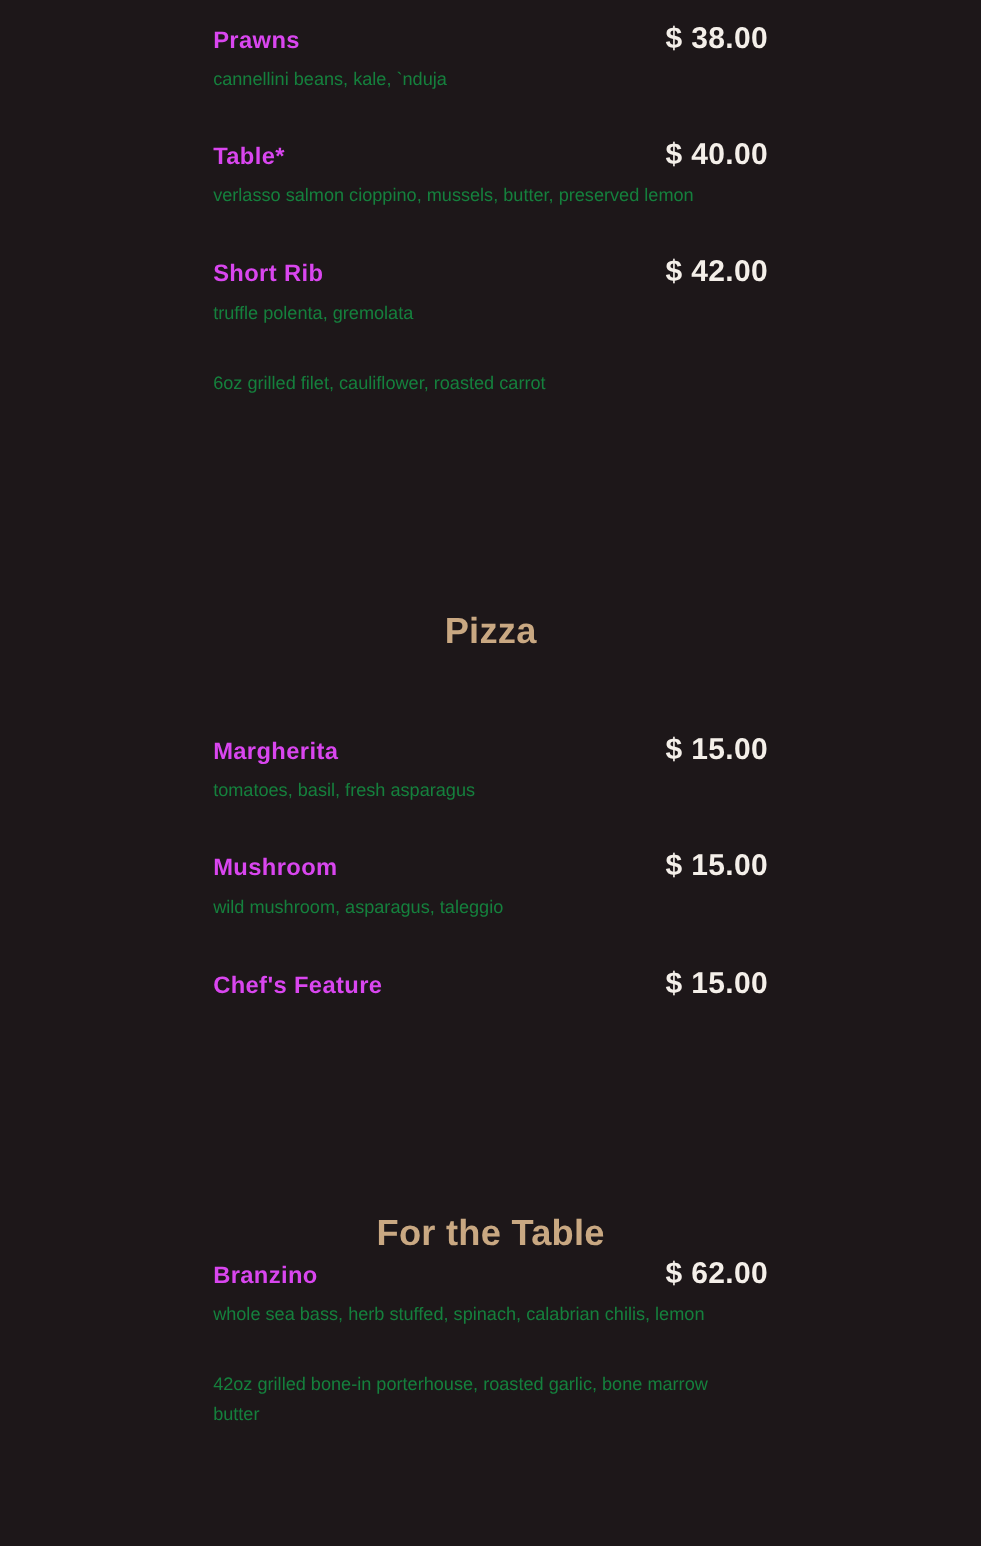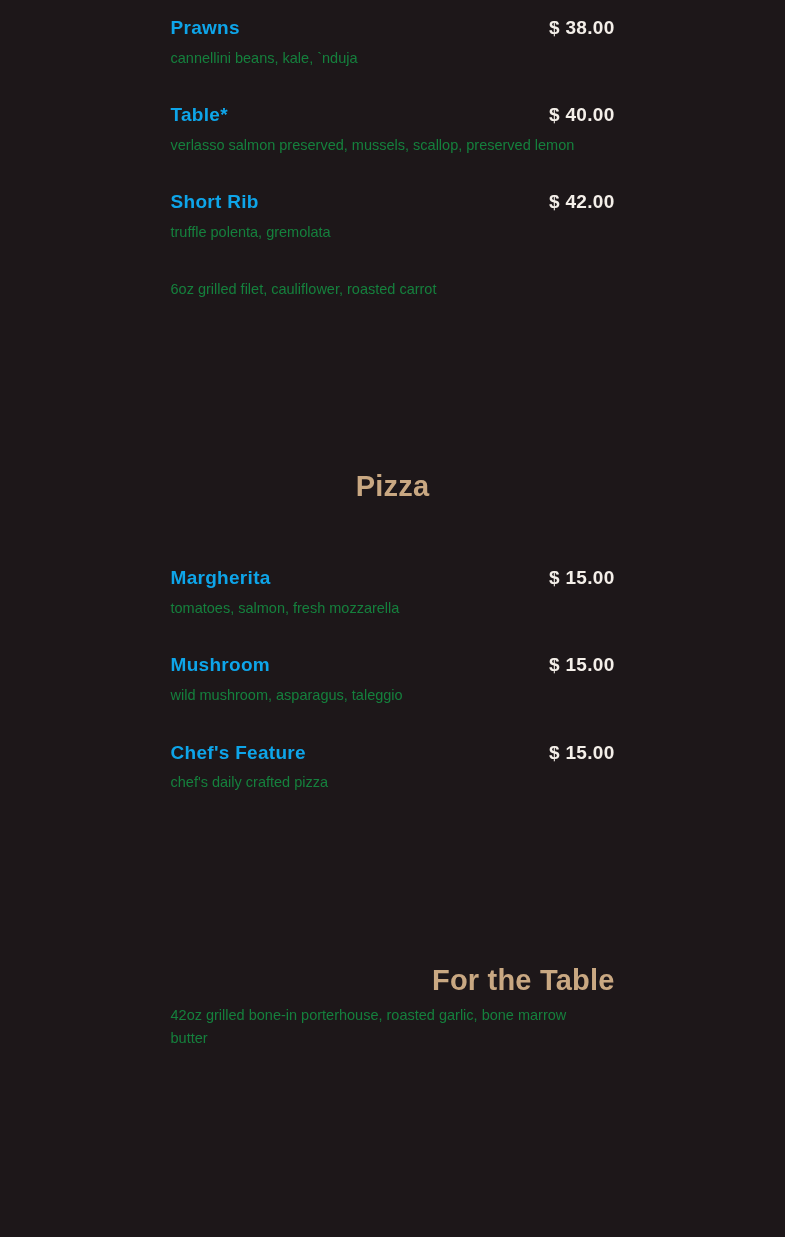--- a/index.html
+++ b/index.html
@@ -47,29 +47,29 @@
   .item:last-child {
     margin-bottom: 0;
   }
   .item-head {
     display: flex;
     align-items: baseline;
     justify-content: space-between;
     white-space: nowrap;
   }
   .item-name {
-    color: #0ea5e9;
+    color: #d946ef;
     font-size: 19px;
     font-weight: bold;
     letter-spacing: 0.3px;
     line-height: 1.25;
   }
   .item-price {
     color: #f4efe9;
-    font-size: 19px;
+    font-size: 24px;
     font-weight: bold;
     letter-spacing: 0.3px;
     line-height: 1.25;
     padding-left: 16px;
   }
   .item-desc {
     color: #15803d;
     font-size: 14.5px;
     font-weight: normal;
     line-height: 1.62;
@@ -91,21 +91,20 @@
     margin-bottom: 63px;
   }
   #section-pizza .items .item {
     margin-bottom: 33px;
     margin-top: 29px;
   }
   #section-table {
     padding-top: 137px;
   }
   #section-table .section-title {
-    text-align: right;
   }
   #section-table .items .item {
     margin-bottom: 33px;
   }
 </style>
 </head>
 <body>
 
 <div class="page">
   <div class="menu-wrap">
@@ -119,21 +118,21 @@
             <div class="item-price">$ 38.00</div>
           </div>
           <div class="item-desc">cannellini beans, kale, `nduja</div>
         </div>
 
         <div class="item">
           <div class="item-head">
             <div class="item-name">Table*</div>
             <div class="item-price">$ 40.00</div>
           </div>
-          <div class="item-desc">verlasso salmon preserved, mussels, scallop, preserved lemon</div>
+          <div class="item-desc">verlasso salmon cioppino, mussels, butter, preserved lemon</div>
         </div>
 
         <div class="item">
           <div class="item-head">
             <div class="item-name">Short Rib</div>
             <div class="item-price">$ 42.00</div>
           </div>
           <div class="item-desc">truffle polenta, gremolata</div>
         </div>
 
@@ -146,46 +145,52 @@
 
     <div class="section" id="section-pizza">
       <div class="section-title">Pizza</div>
       <div class="items">
 
         <div class="item">
           <div class="item-head">
             <div class="item-name">Margherita</div>
             <div class="item-price">$ 15.00</div>
           </div>
-          <div class="item-desc">tomatoes, salmon, fresh mozzarella</div>
+          <div class="item-desc">tomatoes, basil, fresh asparagus</div>
         </div>
 
         <div class="item">
           <div class="item-head">
             <div class="item-name">Mushroom</div>
             <div class="item-price">$ 15.00</div>
           </div>
           <div class="item-desc">wild mushroom, asparagus, taleggio</div>
         </div>
 
         <div class="item">
           <div class="item-head">
             <div class="item-name">Chef's Feature</div>
             <div class="item-price">$ 15.00</div>
           </div>
-          <div class="item-desc">chef's daily crafted pizza</div>
         </div>
 
       </div>
     </div>
 
     <div class="section" id="section-table">
       <div class="section-title">For the Table</div>
       <div class="items">
 
+        <div class="item">
+          <div class="item-head">
+            <div class="item-name">Branzino</div>
+            <div class="item-price">$ 62.00</div>
+          </div>
+          <div class="item-desc">whole sea bass, herb stuffed, spinach, calabrian chilis, lemon</div>
+        </div>
 
         <div class="item">
           <div class="item-desc">42oz grilled bone-in porterhouse, roasted garlic, bone marrow butter</div>
         </div>
 
       </div>
     </div>
 
   </div>
 </div>

